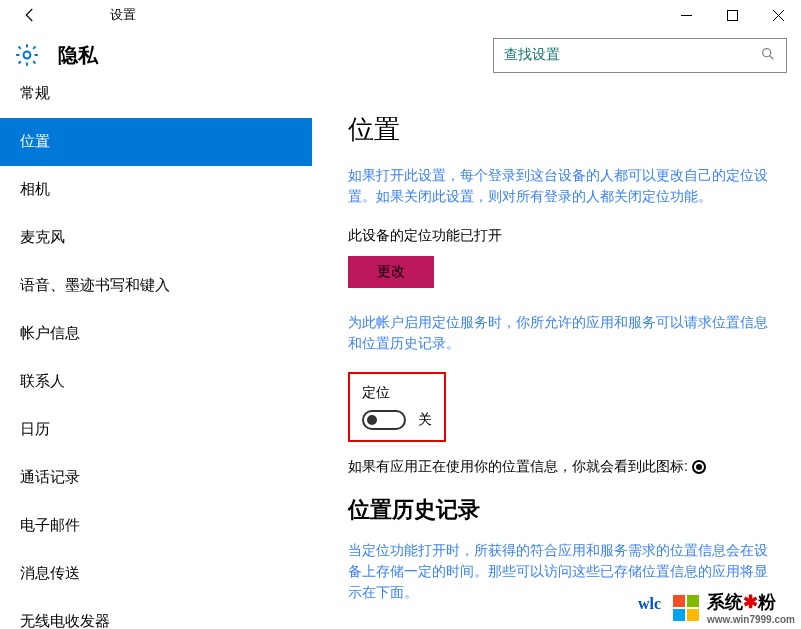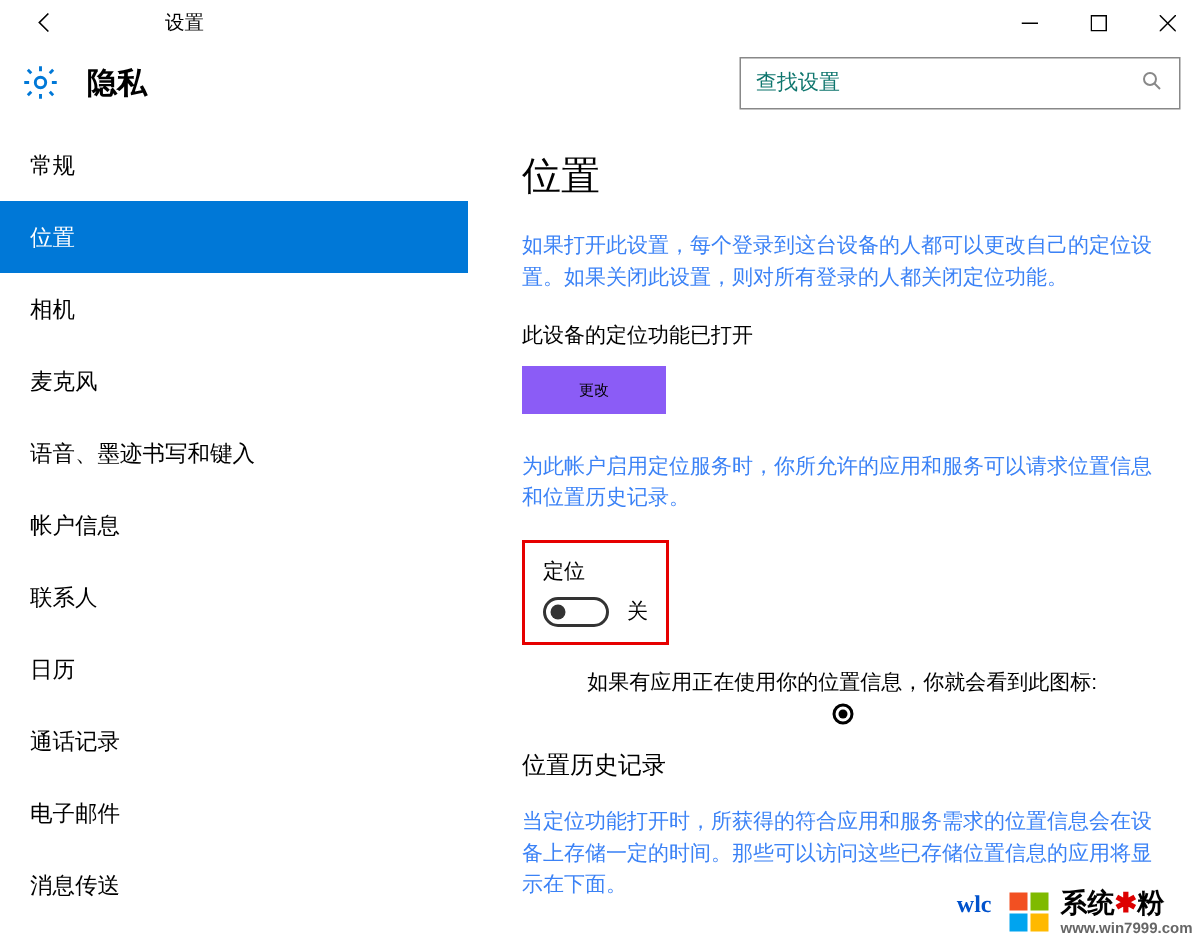--- a/index.html
+++ b/index.html
@@ -73,20 +73,21 @@
       align-items: center;
       padding: 0 10px;
       color: #0f766e;
       margin-left: 44px;
     }
     .search-placeholder { flex: 1; font-size: 14px; }
     .search-icon { color: #888; }
     .body {
       display: flex;
       height: calc(629px - 80px);
+      align-items: center;
     }
     .sidebar {
       width: 312px;
       overflow-y: auto;
       padding-top: 6px;
     }
     .nav-item {
       height: 48px;
       display: flex;
       align-items: center;
@@ -113,25 +114,25 @@
     .paragraph {
       font-size: 14px;
       margin-bottom: 18px;
       color: #3b82f6;
     }
     .sub-label {
       font-size: 14px;
       margin-bottom: 10px;
     }
     .change-btn {
-      background: #8b5cf6;
+      background: #be185d;
       border: none;
-      width: 96px;
+      width: 86px;
       height: 32px;
-      font-size: 10px;
+      font-size: 14px;
       cursor: pointer;
       margin-bottom: 24px;
     }
     .highlight-box {
       border: 2px solid #e60000;
       padding: 8px 12px 10px 12px;
       display: inline-block;
       margin-bottom: 14px;
     }
     .toggle-label {
@@ -161,37 +162,36 @@
       top: 3px;
       left: 3px;
     }
     .toggle-state { font-size: 14px; }
     .icon-note {
       font-size: 14px;
       display: flex;
       align-items: center;
       gap: 4px;
       margin-bottom: 16px;
-      flex-direction: column;
     }
     .radio-ico {
       width: 14px; height: 14px;
       border: 2px solid #000;
       border-radius: 50%;
       display: inline-flex;
       align-items: center;
       justify-content: center;
     }
     .radio-ico::after {
       content:'';
       width:6px;height:6px;background:#000;border-radius:50%;
     }
     .section-title2 {
-      font-size: 16px;
-      font-weight: 400;
+      font-size: 22px;
+      font-weight: 700;
       margin-bottom: 14px;
     }
     .watermark {
       position: absolute;
       bottom: 4px;
       right: 6px;
       display: flex;
       align-items: center;
       gap: 8px;
       font-size: 18px;

